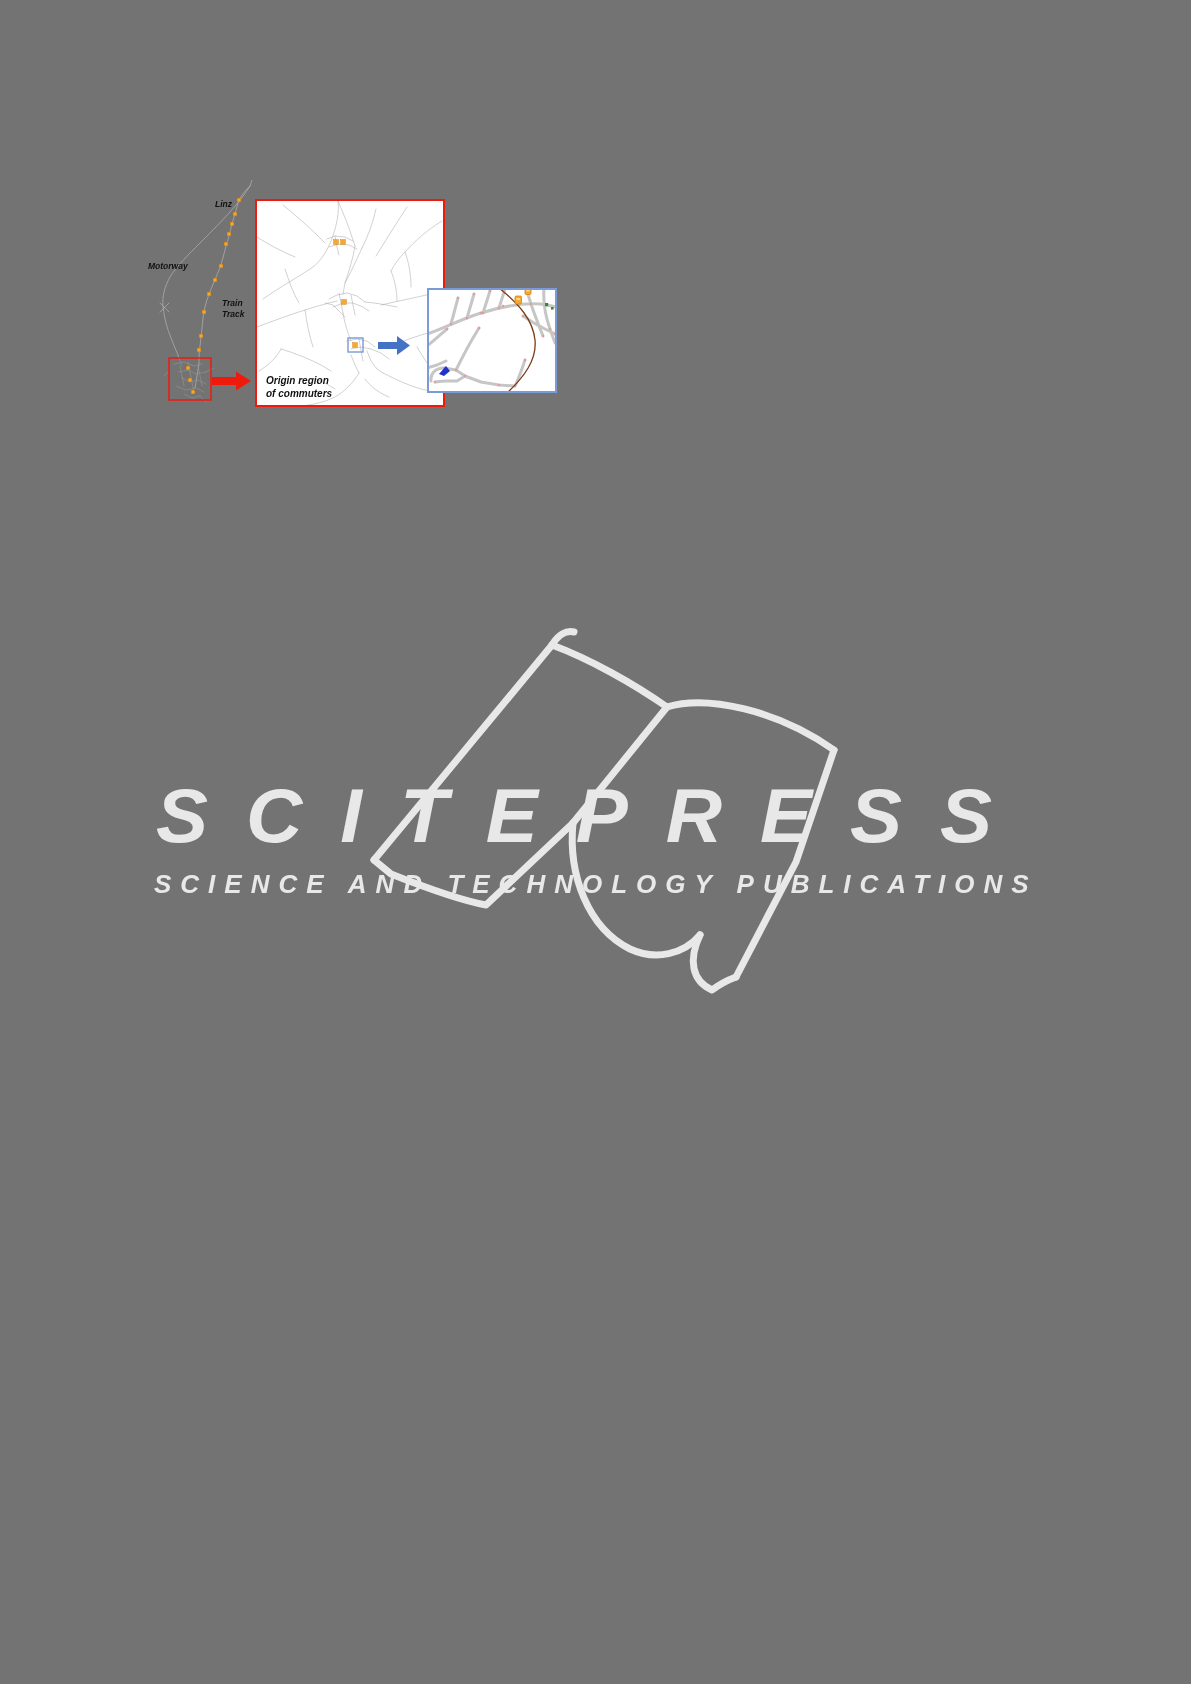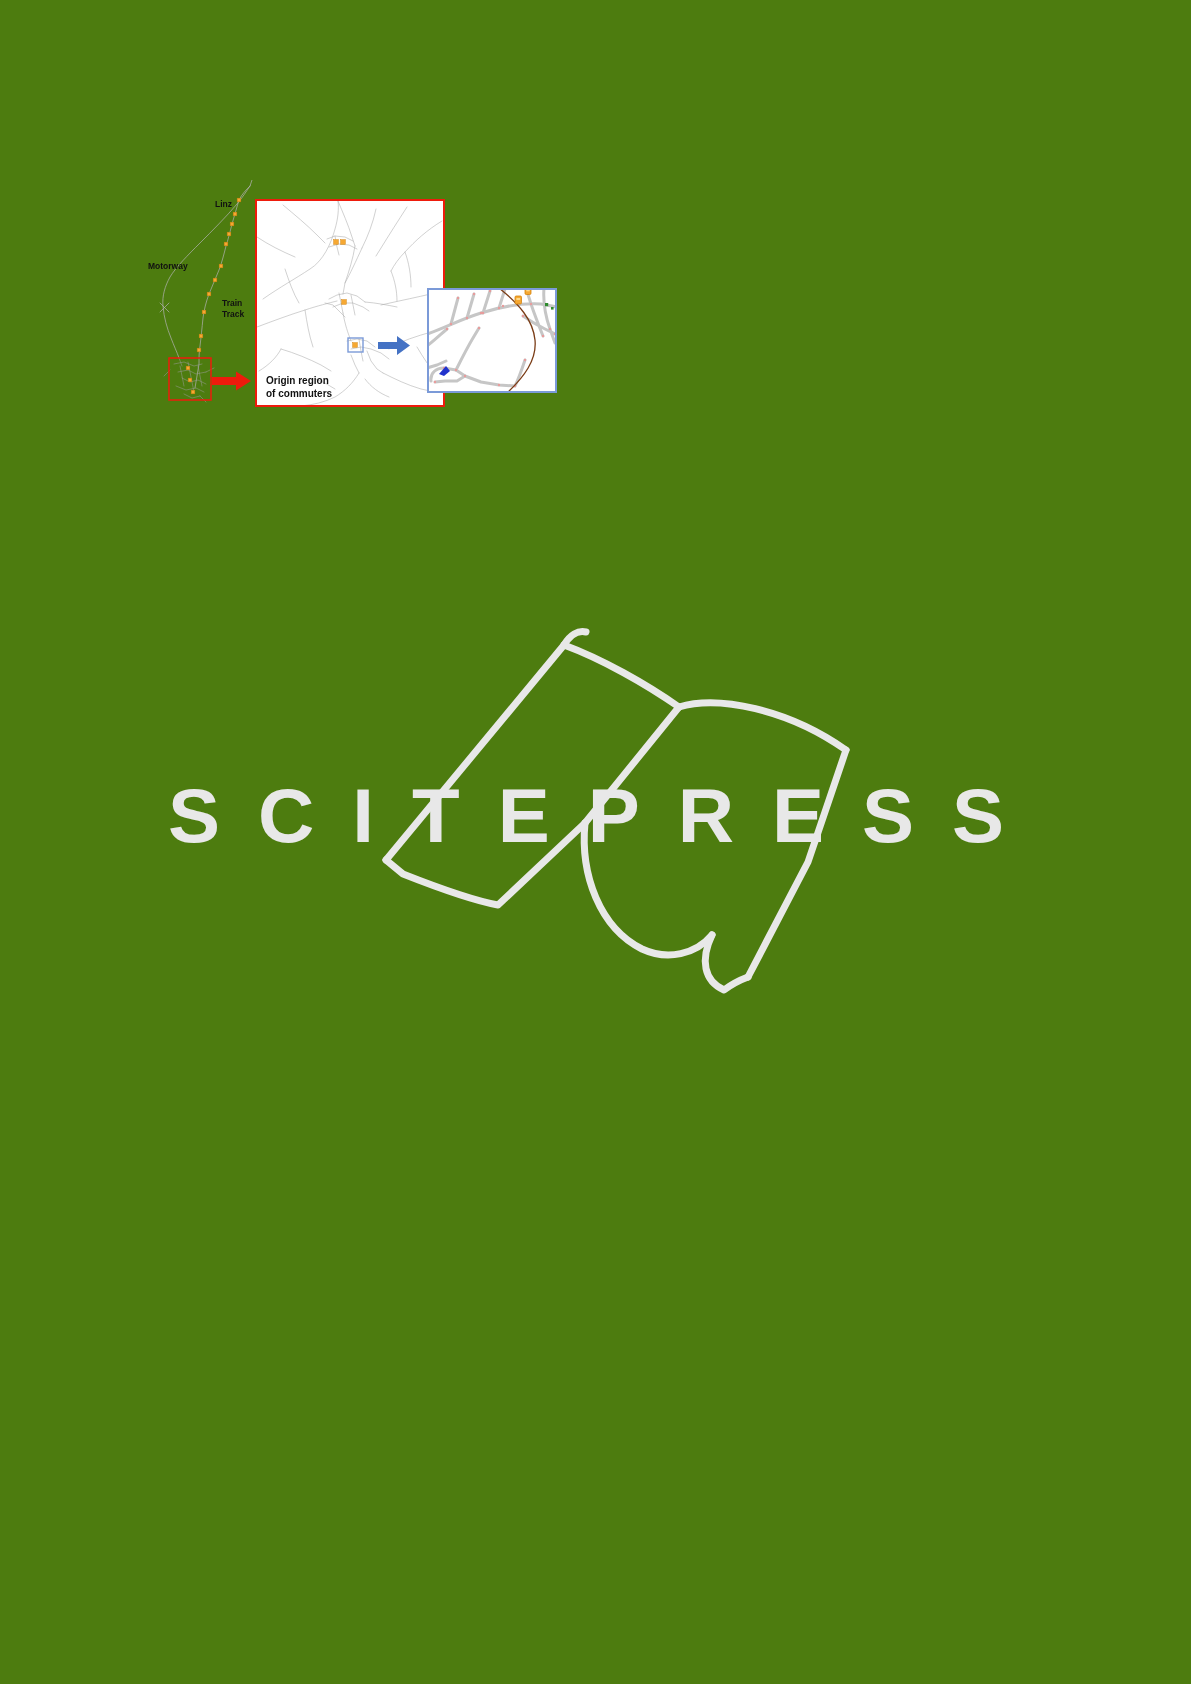--- a/index.html
+++ b/index.html
@@ -10,22 +10,22 @@
     --station-orange-border:#d3830e;
     --road-gray:#ababab;
     --rail-brown:#7a3c16;
     --node-pink:#e89b9b;
     --poi-green:#2e8b2e;
     --vehicle-blue:#2233cc;
     --watermark:#e8e8e8;
   }
   html,body{margin:0;padding:0;background:#ffffff;}
   .page{
-    position:relative;width:1191px;height:1684px;background:#4d7c0f;
-    font-family:"Liberation Sans", sans-serif;overflow:hidden;
+    position:relative;width:1191px;height:1684px;background:#737373;
+    font-family:"Liberation Sans", sans-serif;overflow:hidden;font-style:italic;
   }
   .abs{position:absolute;}
   .maplabel{fill:#111;font-family:"Liberation Sans",sans-serif;font-weight:bold;}
   .net{stroke:var(--road-gray);stroke-width:0.55;fill:none;stroke-linecap:round;stroke-linejoin:round;}
   .mininet{stroke:#b3b3b3;stroke-width:0.7;fill:none;stroke-linecap:round;stroke-linejoin:round;}
   .clusternet{stroke:#9d9d9d;stroke-width:0.5;fill:none;stroke-linecap:round;stroke-linejoin:round;}
   .stmark{fill:var(--station-orange);stroke:var(--station-orange-border);stroke-width:0.5;}
   .origin-box{
     box-sizing:border-box;border:2px solid var(--highlight-red);
     left:255px;top:199px;width:190px;height:208px;background:#ffffff;z-index:2;
@@ -205,28 +205,29 @@
         </g>
         <g>
           <rect x="118" y="15" width="3.2" height="3.2" fill="var(--poi-green)"></rect>
           <rect x="124" y="19" width="2.6" height="2.6" fill="var(--poi-green)"></rect>
         </g>
         <polygon points="12,86 19,78 23,83 17,88" fill="var(--vehicle-blue)"></polygon>
       </svg>
     </div>
   </div>
 
-  <div class="abs" style="left:16px;top:560px;width:984px;height:480px;">
+  <div class="abs" style="left:4px;top:560px;width:984px;height:480px;">
     <svg class="abs" style="left:330px;top:23px;" width="540" height="430" viewBox="0 0 540 430">
       <path class="wm-book" d="M 218,62 L 40,277"></path>
       <path class="wm-book" d="M 40,277 L 57,291 C 95,306 130,318 152,322 L 239,240"></path>
       <path class="wm-book" d="M 239,240 L 333,124"></path>
       <path class="wm-book" d="M 218,62 C 256,76 300,101 333,124"></path>
       <path class="wm-book" d="M 333,124 C 372,112 442,126 500,167"></path>
       <path class="wm-book" d="M 500,167 L 462,279 L 402,394"></path>
       <path class="wm-book" d="M 239,240 C 234,292 254,345 296,366 C 322,378 350,371 366,352"></path>
       <path class="wm-book" d="M 366,352 C 354,377 358,398 378,407 C 386,401 394,397 402,394"></path>
       <path class="wm-book" d="M 218,62 C 224,52 232,47 240,49"></path>
     </svg>
     <div class="abs wm-logo" style="top:212px;">SCITEPRESS</div>
+    <div class="abs wm-tagline" style="top:309px;">SCIENCE AND TECHNOLOGY PUBLICATIONS</div>
   </div>
 
 </div>
 
 </body></html>

